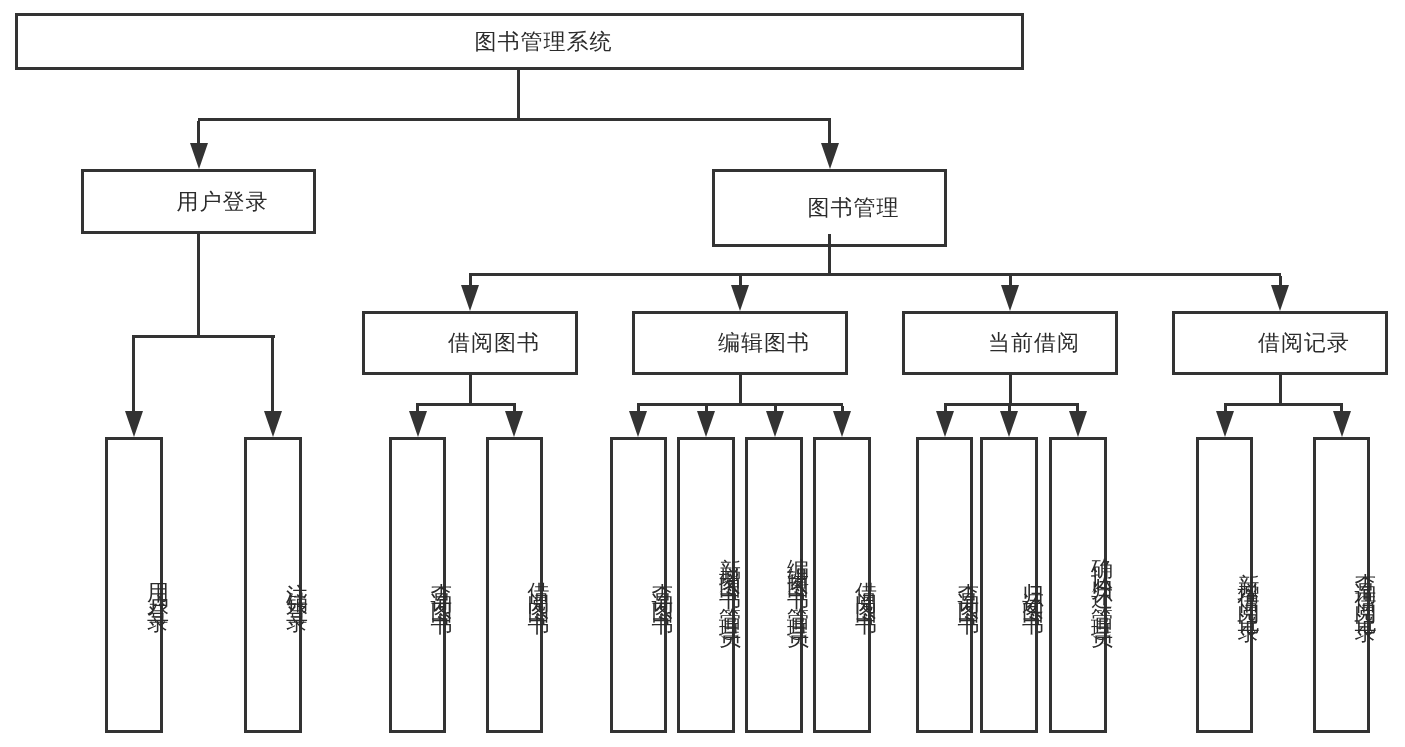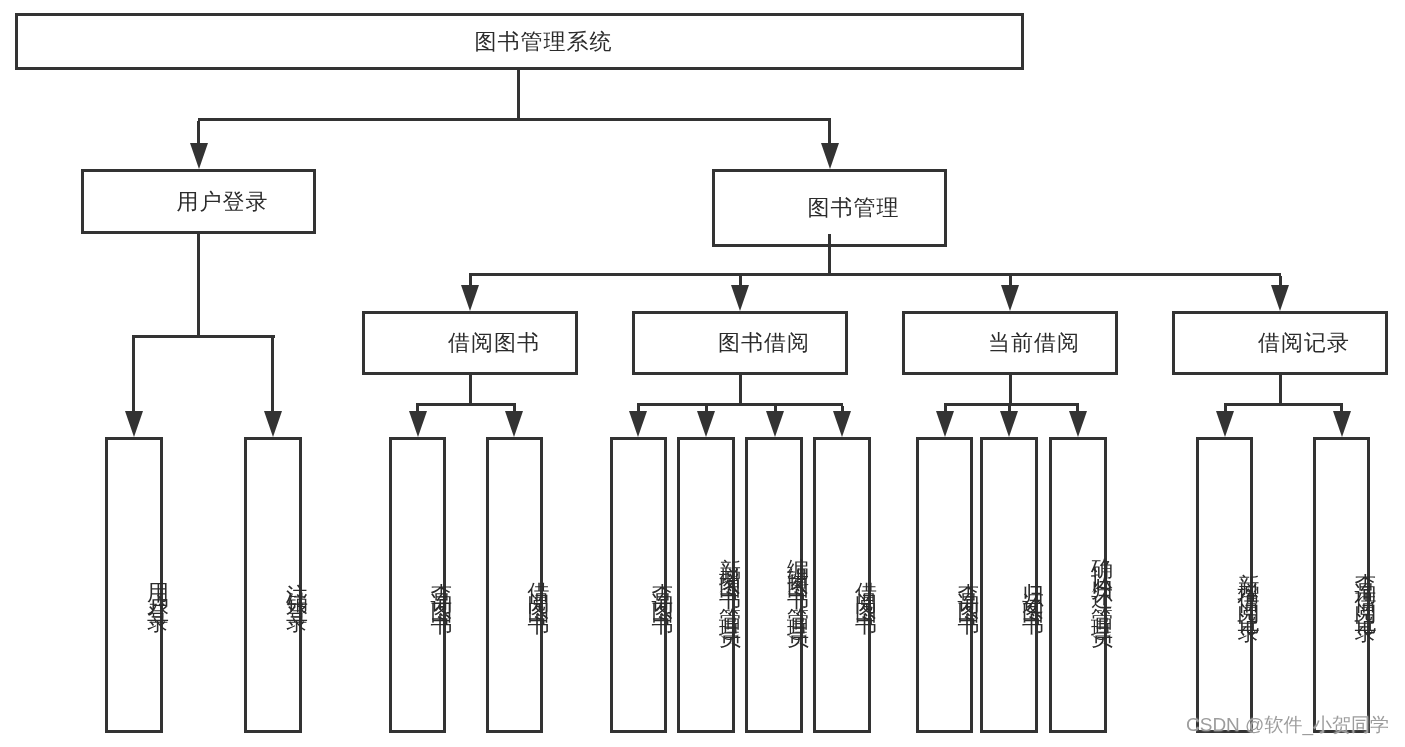--- a/index.html
+++ b/index.html
@@ -80,21 +80,21 @@
   <div class="line v" style="left:1279px;top:276px;height:10px"></div>
   <div class="arrow" style="left:461px;top:285px"></div>
   <div class="arrow" style="left:731px;top:285px"></div>
   <div class="arrow" style="left:1001px;top:285px"></div>
   <div class="arrow" style="left:1271px;top:285px"></div>
 
   <div class="node" style="left:362px;top:311px;width:216px;height:64px">
     <span class="hlabel">借阅图书</span>
   </div>
   <div class="node" style="left:632px;top:311px;width:216px;height:64px">
-    <span class="hlabel">图书借阅</span>
+    <span class="hlabel">编辑图书</span>
   </div>
   <div class="node" style="left:1172px;top:311px;width:216px;height:64px">
     <span class="hlabel">借阅记录</span>
   </div>
   <div class="node" style="left:902px;top:311px;width:216px;height:64px">
     <span class="hlabel">当前借阅</span>
   </div>
 
   <div class="line v" style="left:469px;top:375px;height:31px"></div>
   <div class="line h" style="left:416px;top:403px;width:100px"></div>
@@ -167,15 +167,14 @@
     <span class="vlabel">确认归还（管理员）</span>
   </div>
 
   <div class="node leaf" style="left:1196px;width:57px">
     <span class="vlabel">新增借阅记录</span>
   </div>
   <div class="node leaf" style="left:1313px;width:57px">
     <span class="vlabel">查询借阅记录</span>
   </div>
 
-  <div class="watermark">CSDN @软件_小贺同学</div>
 
 </div>
 
 </body></html>

